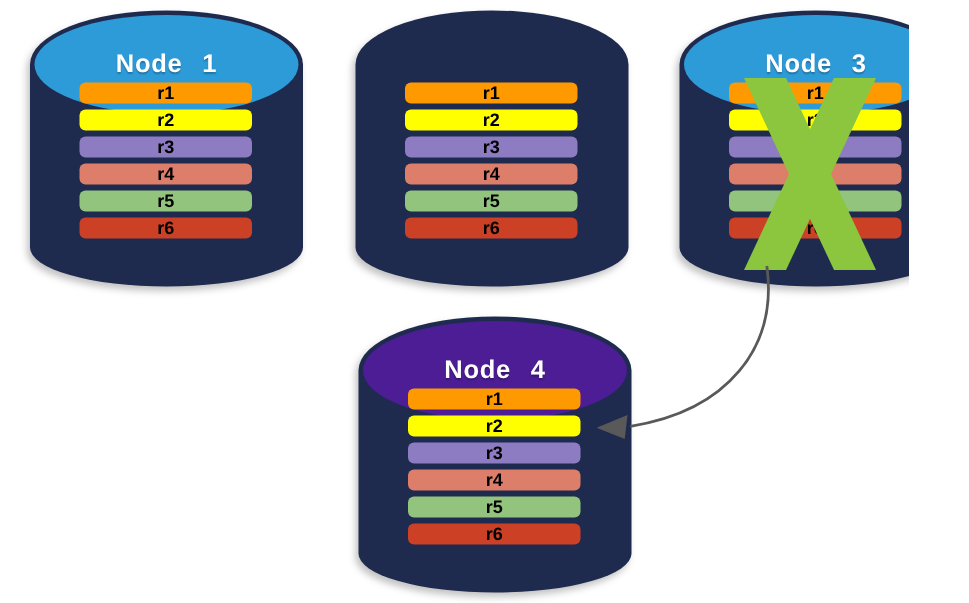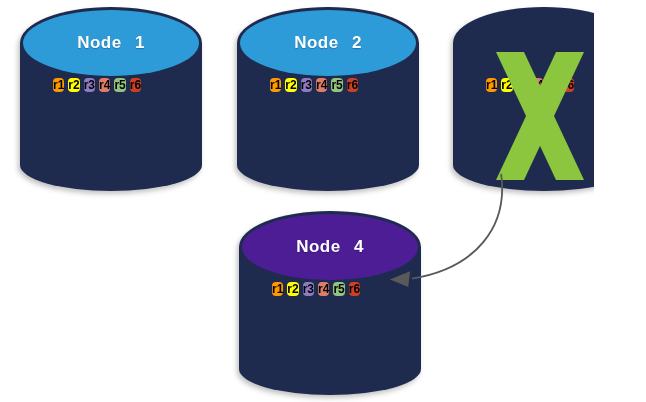--- a/index.html
+++ b/index.html
@@ -7,20 +7,21 @@
     padding: 0;
     background: #ffffff;
     font-family: "Liberation Sans", sans-serif;
   }
   #canvas {
     position: relative;
     width: 594px;
     height: 402px;
     background: #ffffff;
     overflow: hidden;
+    padding-left: 12px;
   }
   .node {
     position: absolute;
     width: 182px;
     height: 184px;
   }
   .cyl-shape {
     position: absolute;
     inset: 0;
     border-radius: 91px 91px 91px 91px / 36px 36px 26px 26px;
@@ -41,24 +42,24 @@
     color: #ffffff;
     font-weight: bold;
     font-size: 17px;
     word-spacing: 8px;
     letter-spacing: 0.5px;
     text-shadow: 0 1px 1px rgba(0,0,0,0.25);
   }
   .bars {
     position: absolute;
     left: 33px;
-    top: 71px;
+    top: 48px;
     width: 115px;
     display: flex;
-    flex-direction: row;
+    flex-direction: column;
     gap: 4px;
   }
   .bar {
     height: 14px;
     border-radius: 4px;
     text-align: center;
     font-size: 12px;
     font-weight: bold;
     color: #000000;
     line-height: 14px;
@@ -91,35 +92,35 @@
       <div class="bar" style="background-color: rgb(255, 255, 0);">r2</div>
       <div class="bar" style="background-color: rgb(142, 124, 195);">r3</div>
       <div class="bar" style="background-color: rgb(221, 126, 107);">r4</div>
       <div class="bar" style="background-color: rgb(147, 196, 125);">r5</div>
       <div class="bar" style="background-color: rgb(204, 65, 37);">r6</div>
     </div>
   </div>
 
   <div class="node" style="left:237px;top:7px">
     <div class="cyl-shape" style="background-color: rgb(30, 43, 79);"></div>
-    <div class="cyl-top" style="background-color: rgb(46, 155, 217);">
-      <span class="node-title">Node 2</span>
-    </div>
     <div class="bars">
       <div class="bar" style="background-color: rgb(255, 153, 0);">r1</div>
       <div class="bar" style="background-color: rgb(255, 255, 0);">r2</div>
       <div class="bar" style="background-color: rgb(142, 124, 195);">r3</div>
       <div class="bar" style="background-color: rgb(221, 126, 107);">r4</div>
       <div class="bar" style="background-color: rgb(147, 196, 125);">r5</div>
       <div class="bar" style="background-color: rgb(204, 65, 37);">r6</div>
     </div>
   </div>
 
   <div class="node" style="left:453px;top:7px">
     <div class="cyl-shape" style="background-color: rgb(30, 43, 79);"></div>
+    <div class="cyl-top" style="background-color: rgb(46, 155, 217);">
+      <span class="node-title">Node 3</span>
+    </div>
     <div class="bars">
       <div class="bar" style="background-color: rgb(255, 153, 0);">r1</div>
       <div class="bar" style="background-color: rgb(255, 255, 0);">r2</div>
       <div class="bar" style="background-color: rgb(142, 124, 195);">r3</div>
       <div class="bar" style="background-color: rgb(221, 126, 107);">r4</div>
       <div class="bar" style="background-color: rgb(147, 196, 125);">r5</div>
       <div class="bar" style="background-color: rgb(204, 65, 37);">r6</div>
     </div>
     <svg class="x-overlay" viewBox="0 0 88 128">
       <polygon points="0,0 28,0 88,128 60,128" style="fill: rgb(140, 198, 62);"></polygon>

